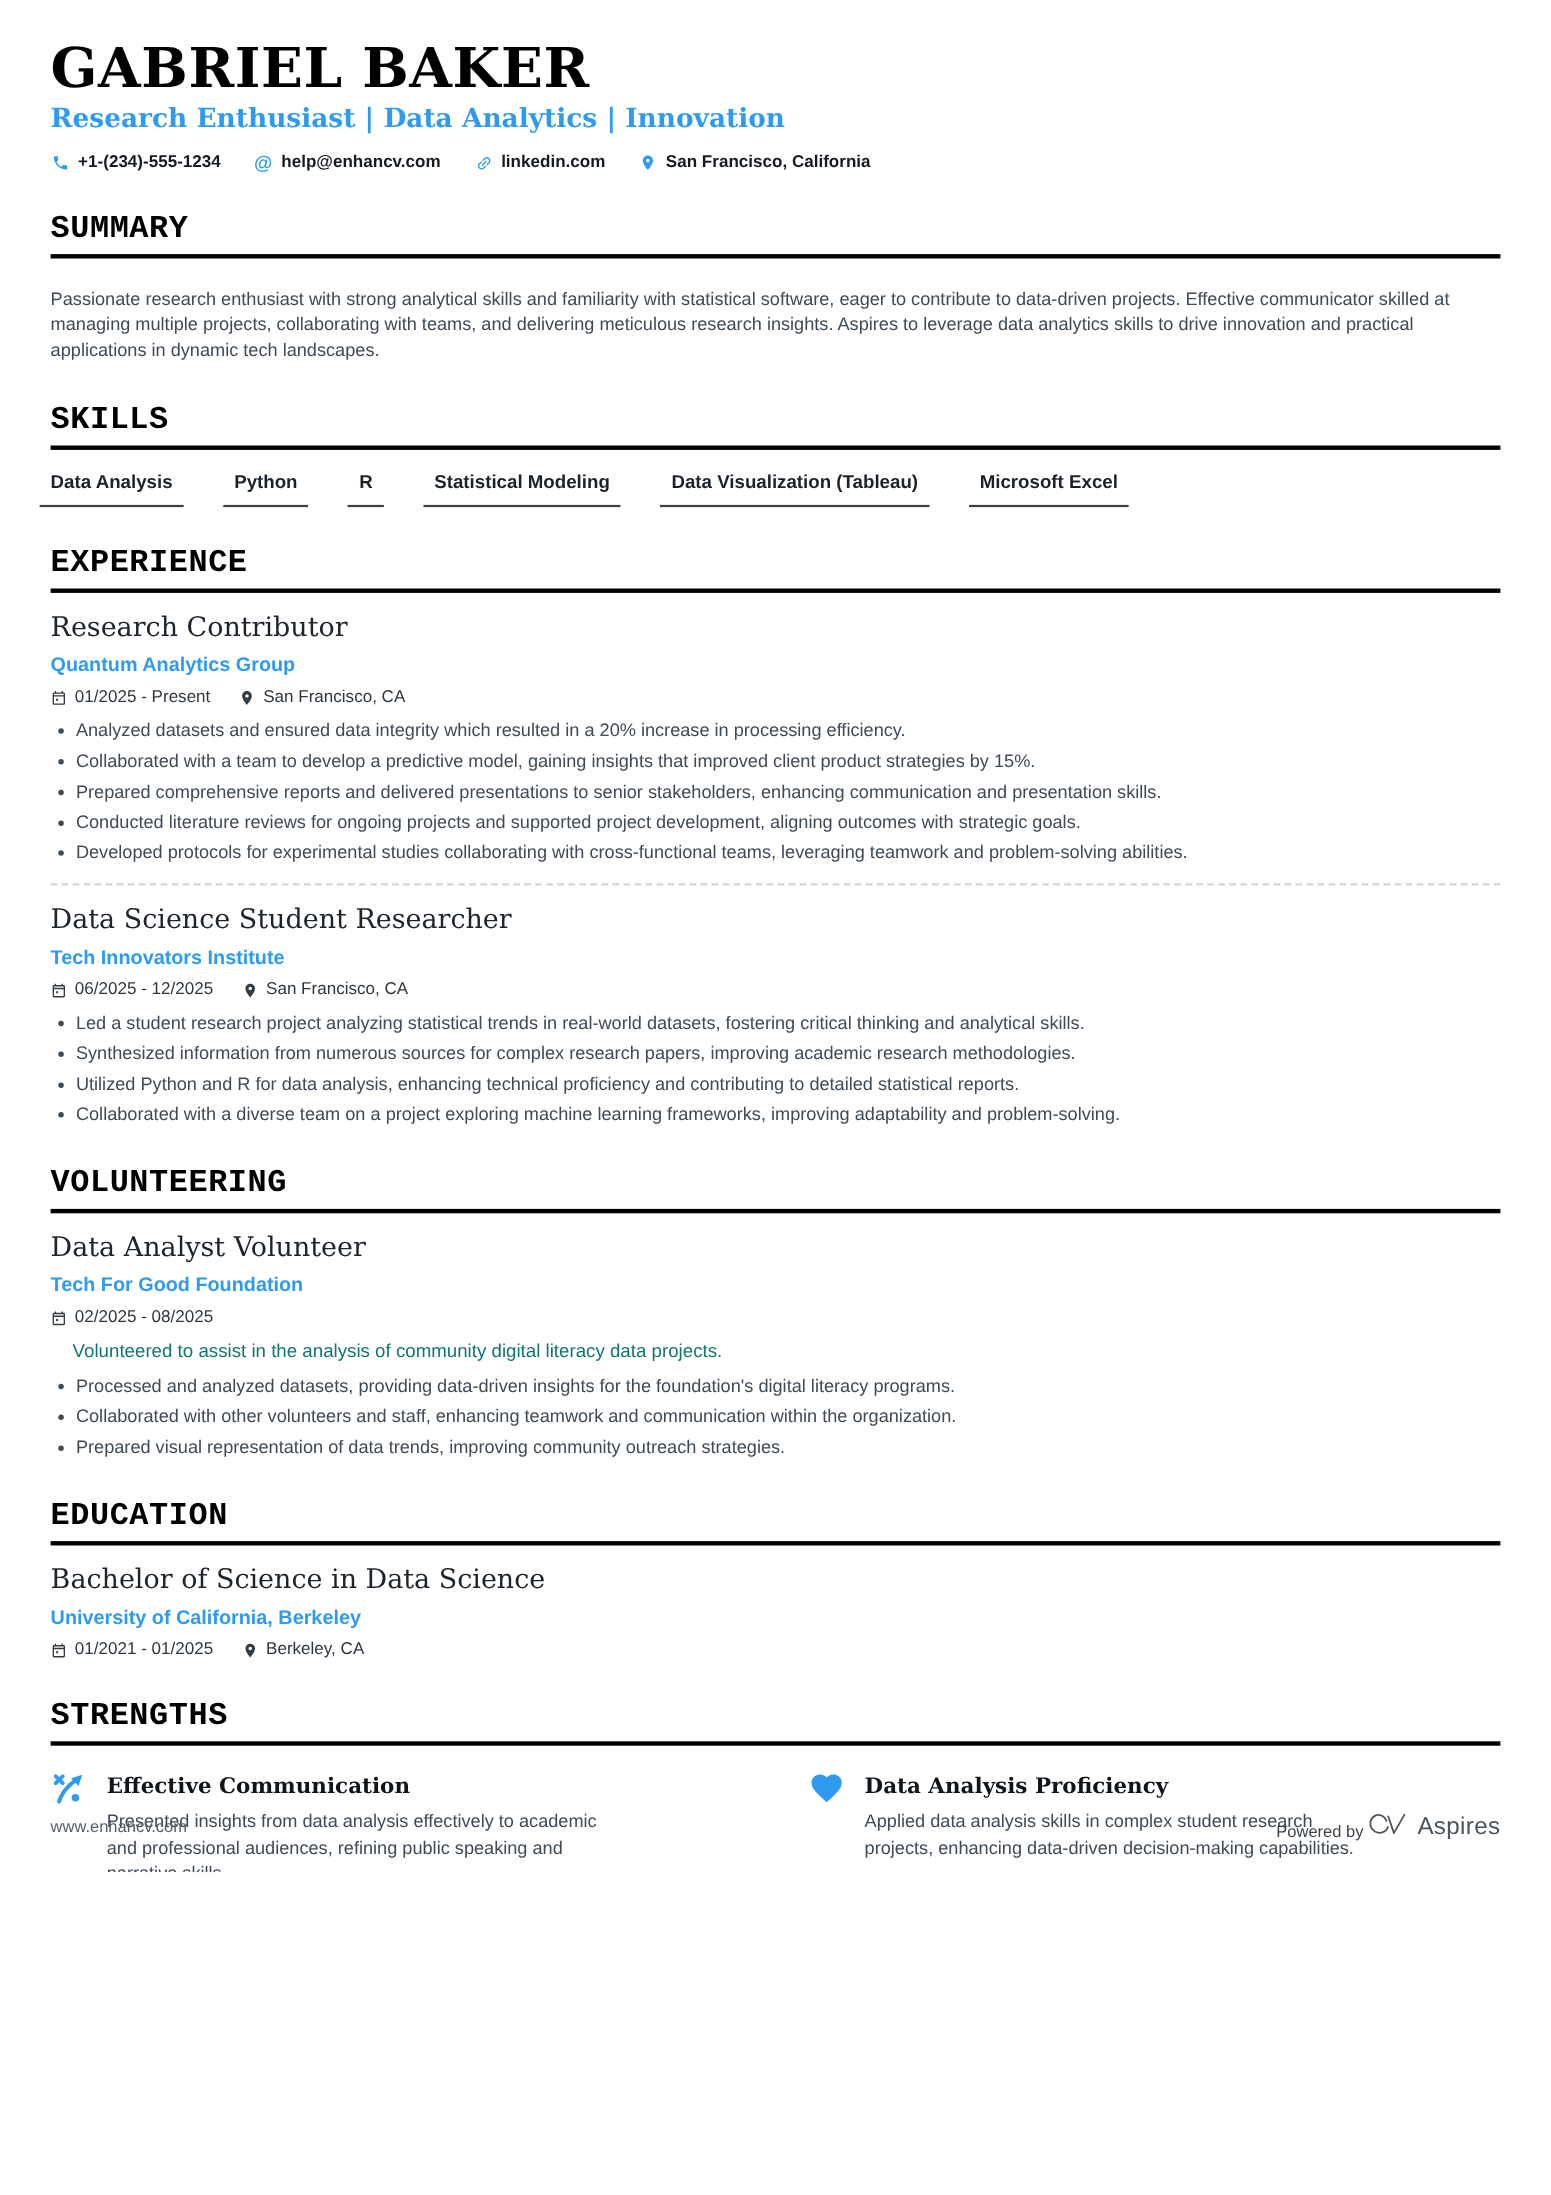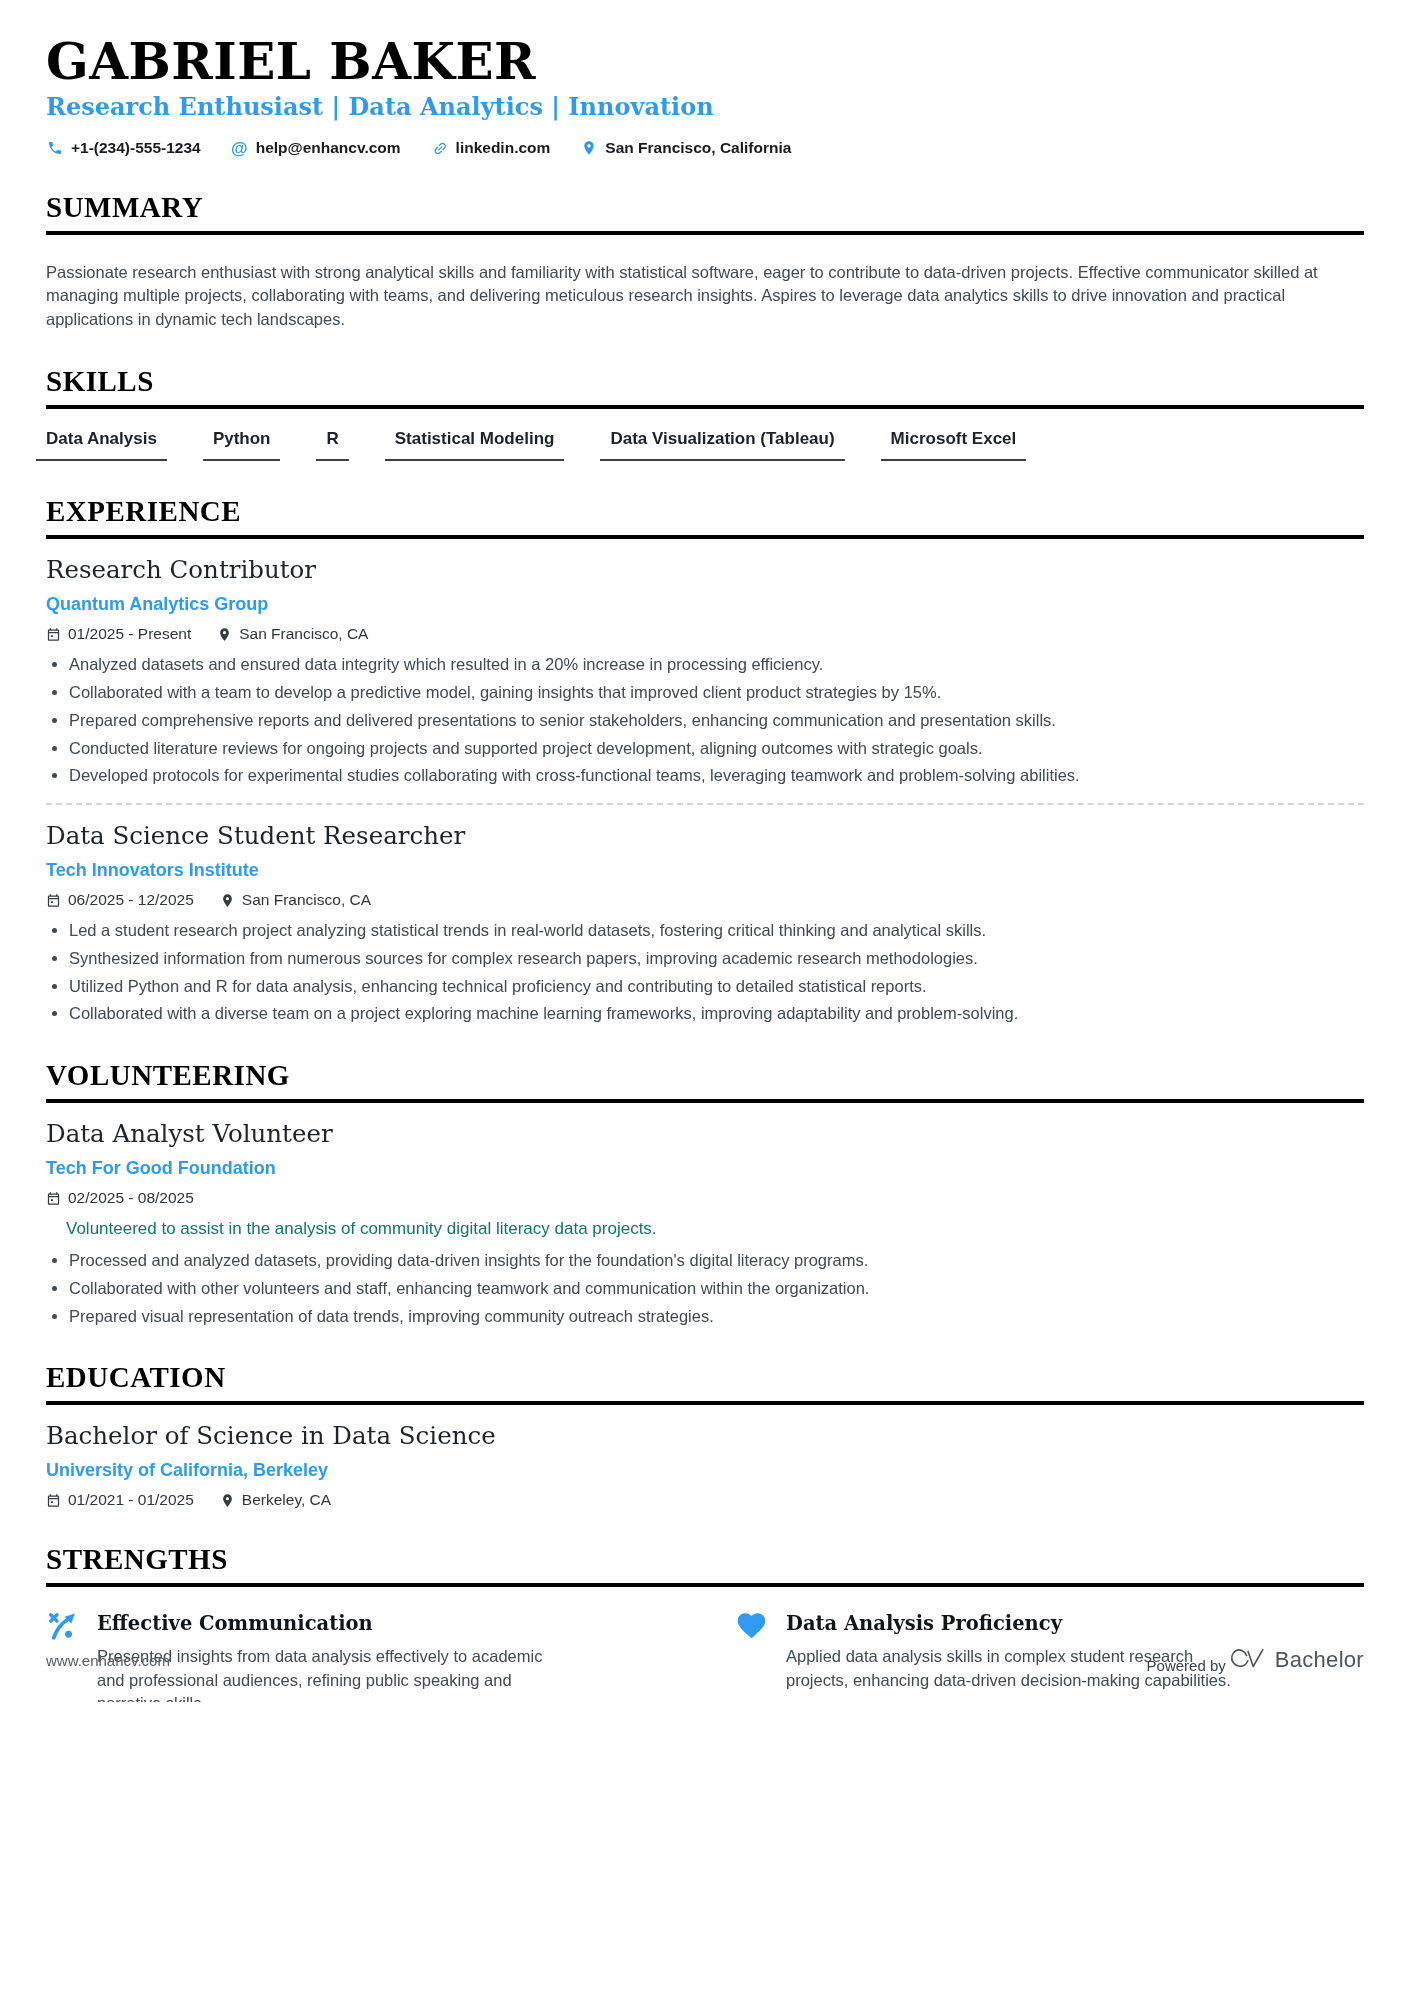--- a/index.html
+++ b/index.html
@@ -36,21 +36,21 @@
   .contact-item { display:flex; align-items:center; gap: 8px;
     font-size: 15.5px; font-weight: 700; color: #161b21; }
   .contact-item .cicon { display:inline-flex; width:17px; height:17px; align-items:center; justify-content:center; }
   .cicon svg { width: 16px; height: 16px; fill: var(--accent); }
   .at-glyph { color: var(--accent); font-weight: 700; font-size: 17px; line-height: 1; }
   .rot45 { transform: rotate(-45deg); }
 
   
   .sec { margin-top: 34px; }
   .sec-h {
-    font-family: Liberation Serif, serif;
+    font-family: Liberation Mono, monospace;
     font-weight: 700;
     font-size: 29px;
     letter-spacing: 0.5px;
     color: #000;
     margin: 0;
     padding-bottom: 7px;
     border-bottom: 4px solid #000;
   }
   .summary-text {
     margin-top: 26px;
@@ -308,17 +308,17 @@
 
   <div class="footer">
     <span class="footer-site">www.enhancv.com</span>
     <span class="powered">
       <span class="powered-label">Powered by</span>
       <span class="brand">
         <svg viewBox="0 0 42 28">
           <path d="M20.5 9.5 C18.6 4.6 13.6 2.6 9.8 4.8 C5.6 7.2 4.5 12.6 7.2 16.5 C9.9 20.4 15.2 21.4 18.9 18.8 C20.3 17.8 21.3 16.4 21.8 14.8" stroke-linecap="round"></path>
           <path d="M22 5.2 L27.2 20.5 L36.8 3.6" stroke-linecap="round" stroke-linejoin="round"></path>
         </svg>
-        <span class="brand-name">Bachelor</span>
+        <span class="brand-name">Aspires</span>
       </span>
     </span>
   </div>
 </div>
 
 </body></html>

